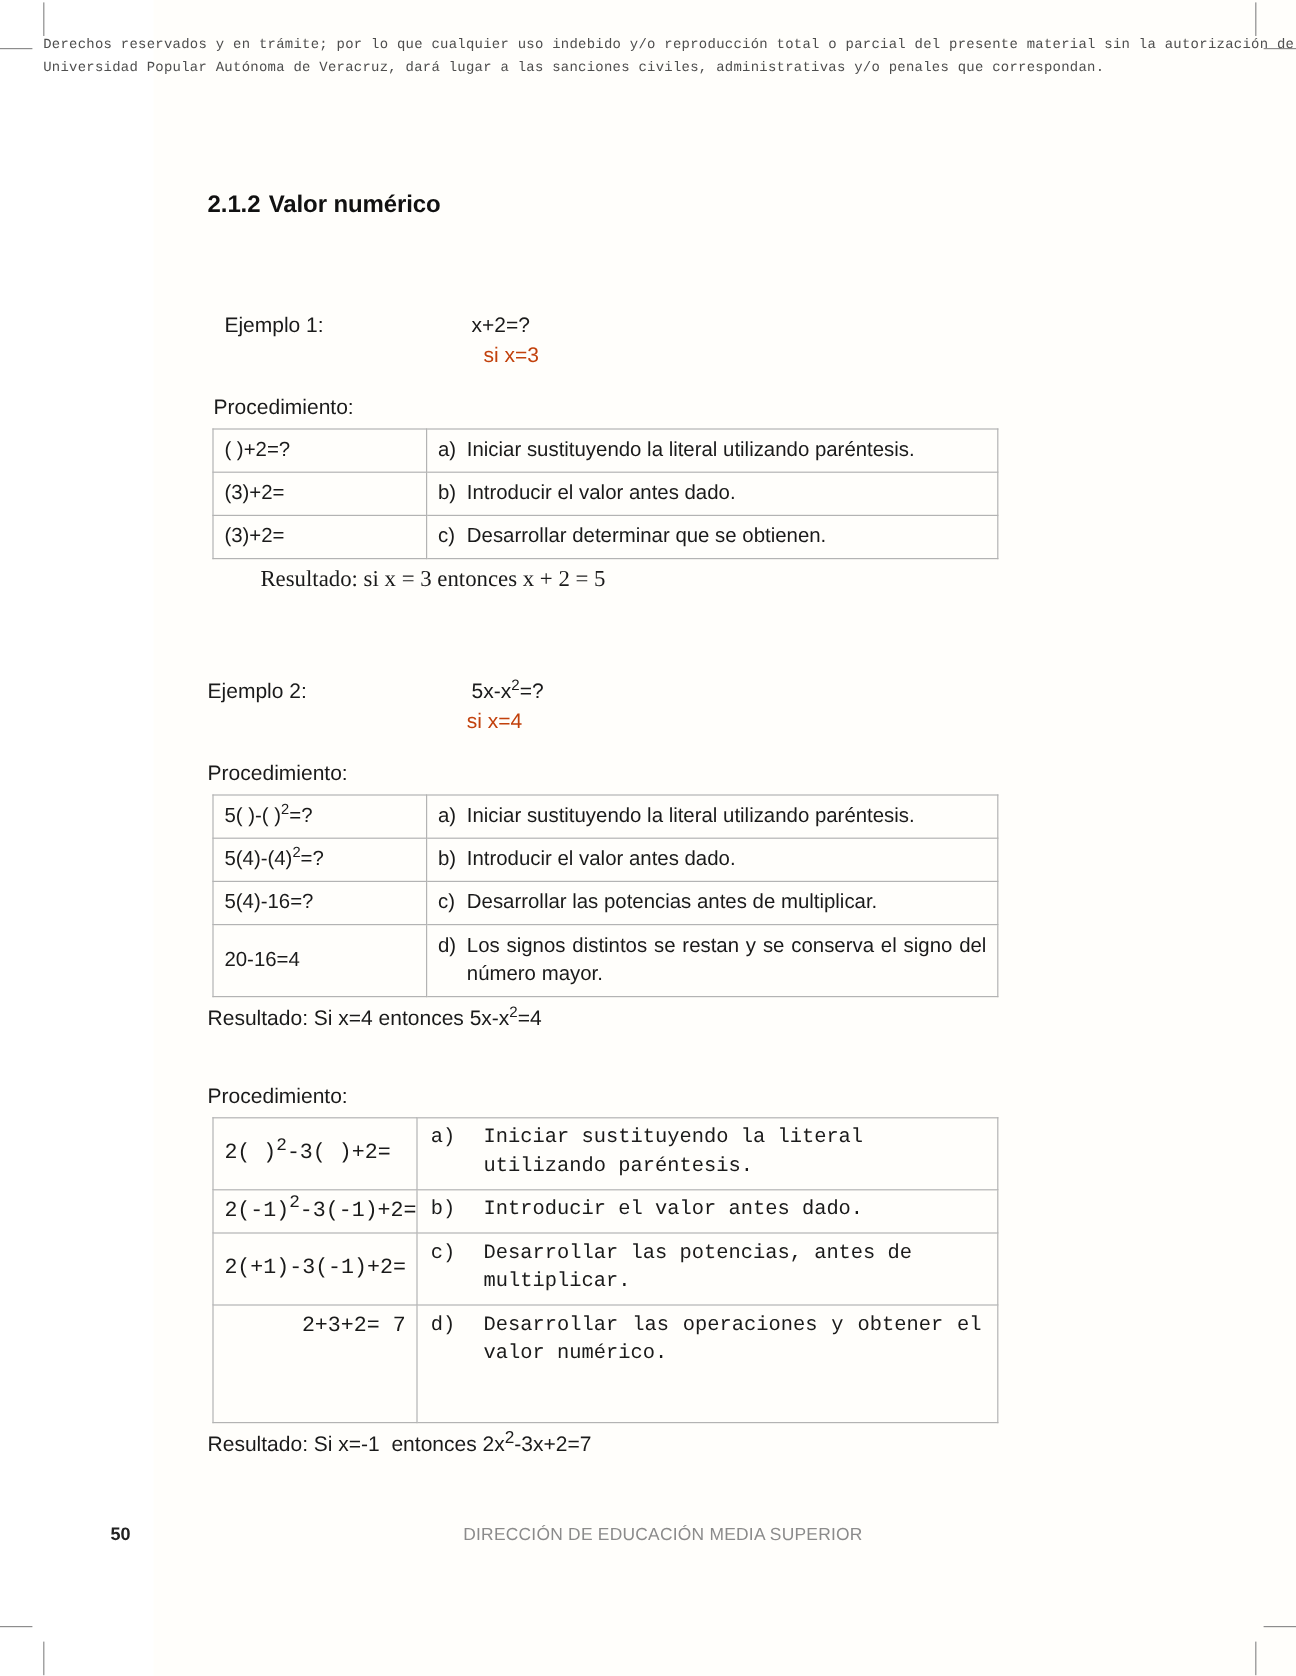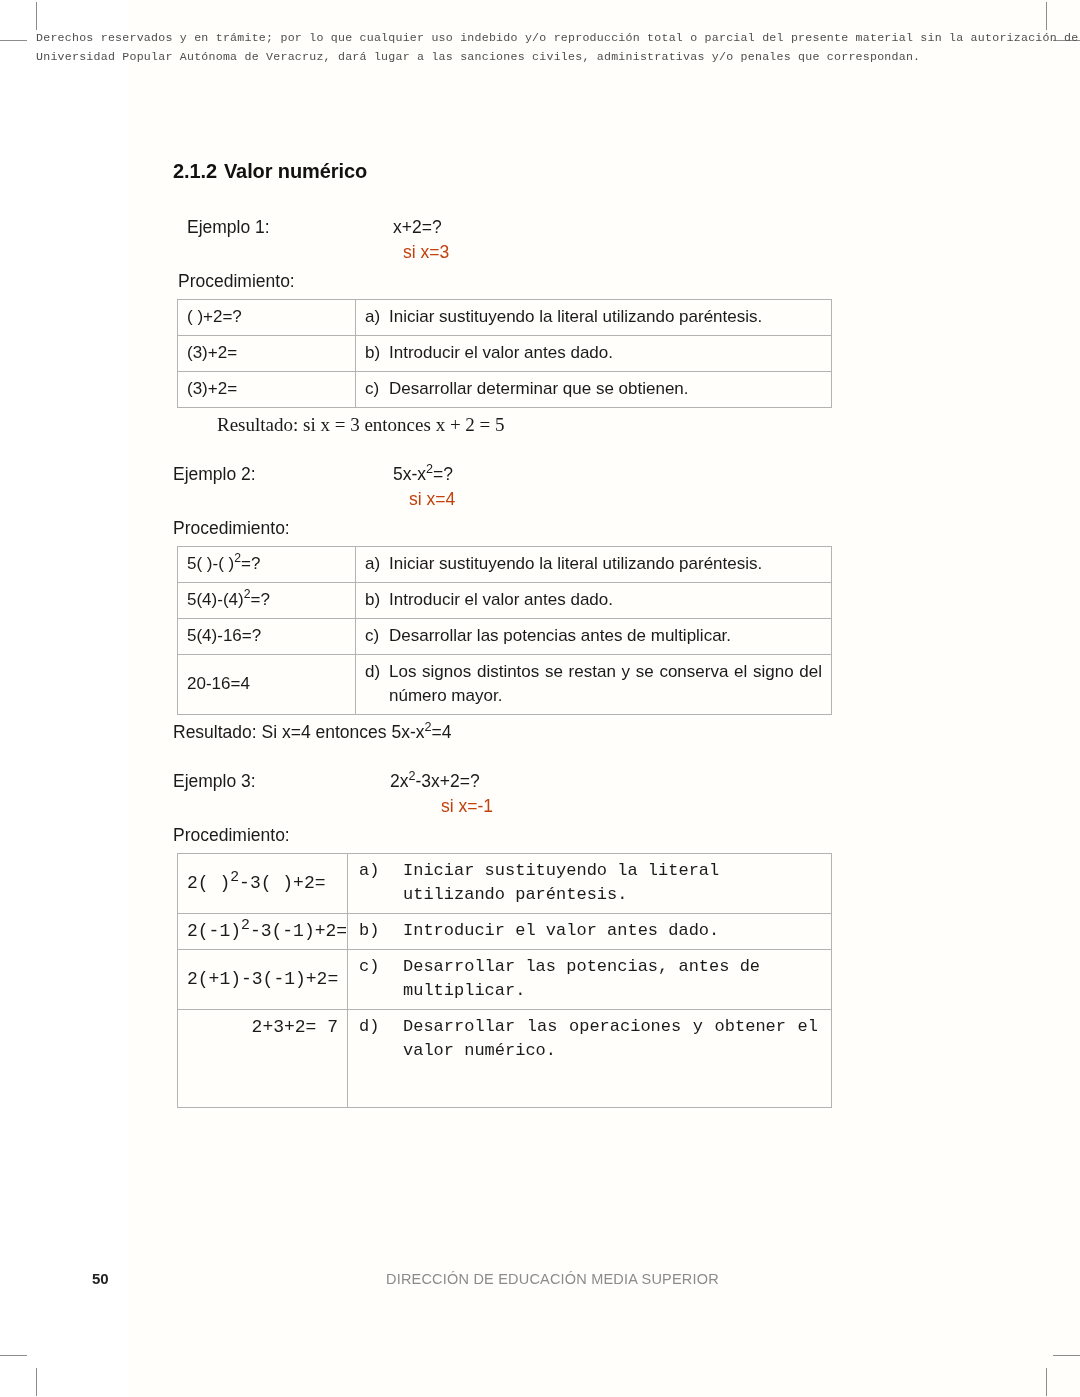--- a/index.html
+++ b/index.html
@@ -79,20 +79,21 @@
     line-height: 28px;
     text-align: justify;
     color: #1a1a1a;
   }
 
   
   .example { position: relative; }
   .ex-head {
     position: relative;
     height: 52px;
+    margin-top: 44px;
   }
   .ex-label {
     position: absolute;
     left: 0;
     top: 0;
     font-size: 17.5px;
     color: #1a1a1a;
   }
   .ex-expr {
     position: absolute;
@@ -105,21 +106,21 @@
     position: absolute;
     top: 25px;
     font-size: 17.5px;
     color: #c2410c;
     white-space: pre;
     text-align: center;
   }
   .proc {
     font-size: 17.5px;
     color: #1a1a1a;
-    margin-top: 2px;
+    margin-top: 16px;
   }
 
   
   table.steps {
     border-collapse: collapse;
     width: 655px;
     table-layout: fixed;
     margin-top: 7px;
   }
   table.steps td {
@@ -242,21 +243,21 @@
 
     <div class="resultado serif">Resultado: si x = 3 entonces x + 2 = 5</div>
   </div>
 
   <div class="gap-md"></div>
 
   <div class="example">
     <div class="ex-head">
       <div class="ex-label" style="left:0px;">Ejemplo 2:</div>
       <div class="ex-expr" style="left:220px;">5x-x<span class="sup">2</span>=?</div>
-      <div class="ex-cond" style="left:236px;">si x=4</div>
+      <div class="ex-cond" style="left:216px;">si x=4</div>
     </div>
     <div class="proc">Procedimiento:</div>
 
     <table class="steps tA" style="margin-left:4px;">
       <colgroup>
           <col class="c1">
           <col>
         </colgroup>
       <tbody>
         <tr>
@@ -282,25 +283,20 @@
         </tr>
       </tbody>
     </table>
 
     <div class="resultado">Resultado: Si x=4 entonces 5x-x<span class="sup">2</span>=4</div>
   </div>
 
   <div class="gap-md"></div>
 
   <div class="example">
-    <div class="ex-head">
-      <div class="ex-label" style="left:0px;">Ejemplo 3:</div>
-      <div class="ex-expr" style="left:217px;">2x<span class="sup">2</span>-3x+2=?</div>
-      <div class="ex-cond" style="left:268px;">si x=-1</div>
-    </div>
     <div class="proc">Procedimiento:</div>
 
     <table class="steps tB" style="margin-left:4px;font-family:Liberation Mono, monospace;">
       <colgroup>
           <col class="c1">
           <col>
         </colgroup>
       <tbody>
         <tr>
           <td class="expr">2( )<span class="sup-big">2</span>-3( )+2=</td>
@@ -314,18 +310,19 @@
           <td class="expr">2(+1)-3(-1)+2=</td>
           <td class="desc"><span class="lbl">c)</span><span class="txt">Desarrollar las potencias, antes de multiplicar.</span></td>
         </tr>
         <tr>
           <td class="expr" style="vertical-align:top;text-align:right;">2+3+2= 7</td>
           <td class="desc" style="vertical-align:top; height:86px;"><span class="lbl">d)</span><span class="txt" style="text-align:justify;">Desarrollar las operaciones y obtener el valor numérico.</span></td>
         </tr>
       </tbody>
     </table>
 
+    <div class="resultado">Resultado: Si x=-1&nbsp; entonces 2x<span class="sup-big">2</span>-3x+2=7</div>
   </div>
 
 </div>
 
 <div class="footer-page">50</div>
 <div class="footer-dept">DIRECCIÓN DE EDUCACIÓN MEDIA SUPERIOR</div>
 
 </body></html>

